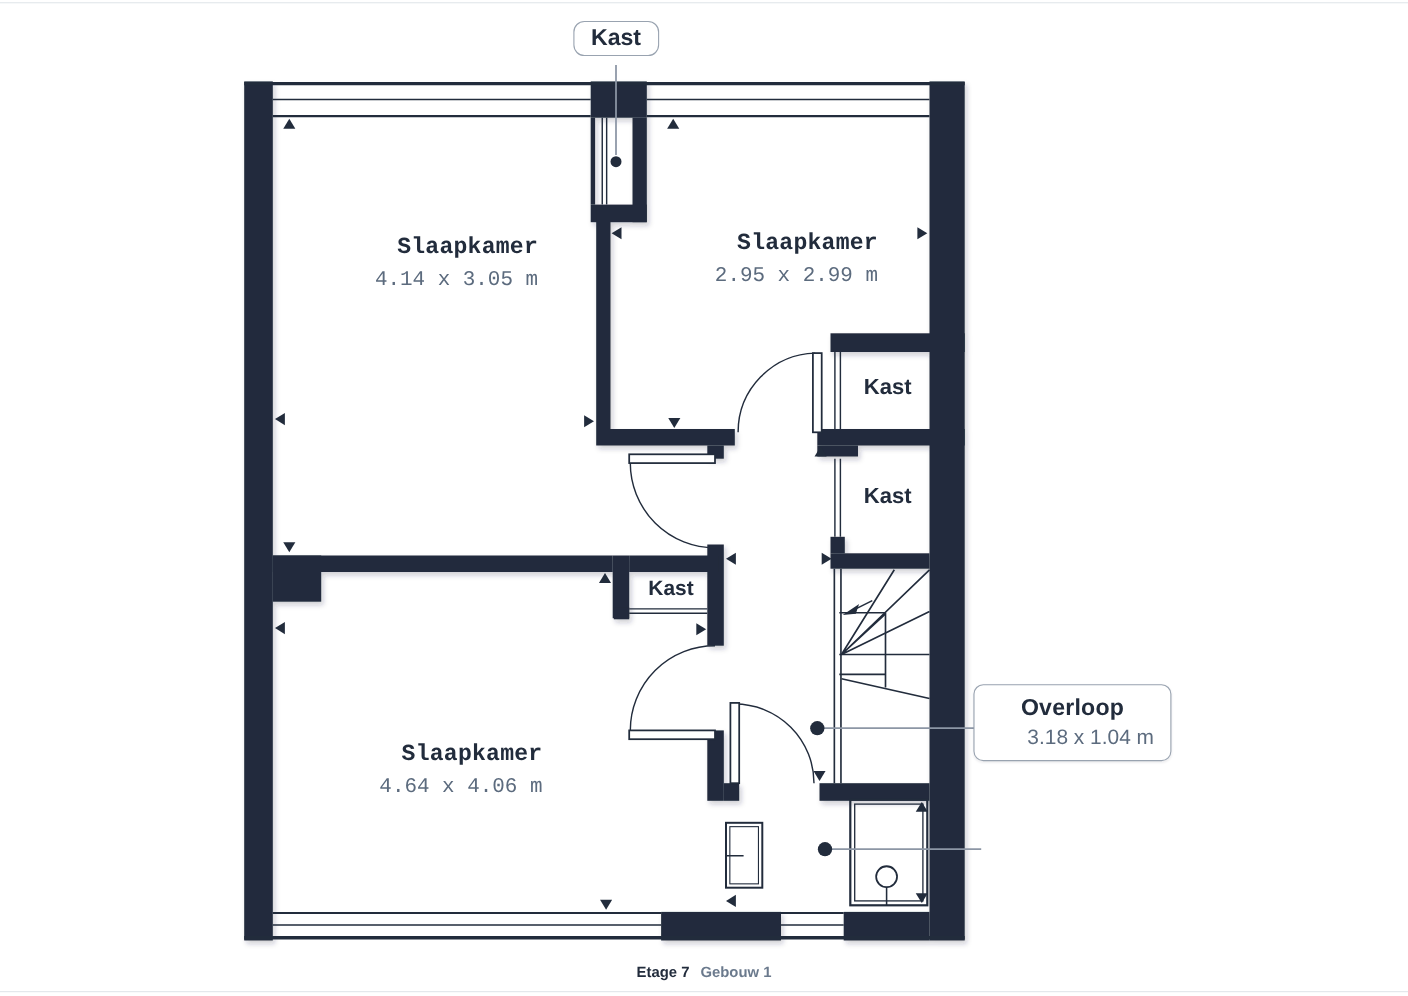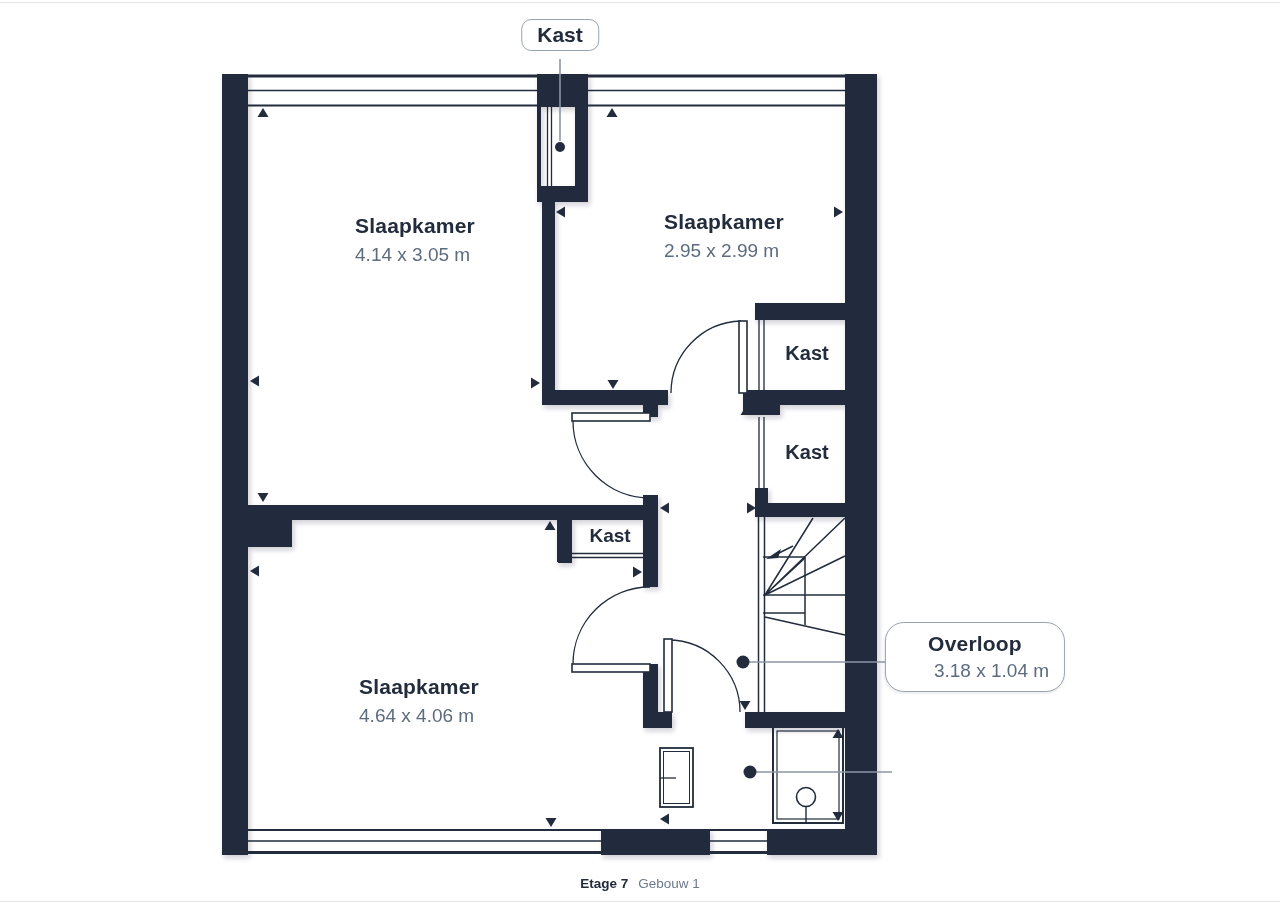--- a/index.html
+++ b/index.html
@@ -11,49 +11,49 @@
   }
   html,body{margin:0;padding:0;background:#fff;}
   .stage{
     position:relative;width:1280px;height:905px;background:#fff;overflow:hidden;
     font-family:"Liberation Sans", sans-serif;
   }
   .stage svg{position:absolute;left:0;top:0;}
   .edge-line{position:absolute;left:0;width:1280px;height:0;border-top:1px solid #e2e6ea;}
   .room-label{
     position:absolute;transform:translate(-50%,-50%);
-    text-align:left;line-height:1.45;white-space:nowrap;z-index:3;
+    text-align:right;line-height:1.45;white-space:nowrap;z-index:3;font-family:Liberation Mono, monospace;
   }
   .room-name{font-size:21px;font-weight:700;color:var(--ink);letter-spacing:.2px;}
   .room-dims{font-size:19px;color:var(--dim);}
   .kast-label{
     position:absolute;transform:translate(-50%,-50%);
     font-size:20px;font-weight:700;color:var(--ink);z-index:3;white-space:nowrap;
   }
   .kast-label.small{font-size:19px;}
   .callout{
     position:absolute;transform:translate(-50%,-50%);
-    background:#fff;border:1.6px solid var(--bd);border-radius:19px;
+    background:#fff;border:1.6px solid var(--bd);border-radius:9px;
     padding:6px 15px;text-align:center;line-height:1.4;white-space:nowrap;z-index:4;
     box-shadow:0 1px 2px rgba(34,44,60,.08);
   }
   .callout .room-name{font-size:21px;}
   .callout .room-dims{font-size:19px;margin-left:33px;}
   .tag{
     position:absolute;transform:translate(-50%,-50%);
     background:#fff;border:1.6px solid var(--bd);border-radius:10px;
     padding:3px 15px;z-index:4;white-space:nowrap;
     font-size:21px;font-weight:700;color:var(--ink);
   }
   .caption{
     position:absolute;left:640px;top:876px;transform:translateX(-50%);
     font-size:13.5px;white-space:nowrap;z-index:3;
   }
   .caption .cap-bold{font-weight:700;color:#222C3C;margin-right:10px;}
-  .caption .cap-muted{color:#6b7a8d;}
+  .caption .cap-muted{color:#6b7a8d;font-weight:bold;}
 </style>
 </head>
 <body>
 
 <div class="stage">
 
   <div class="edge-line" style="top:2px"></div>
   <div class="edge-line" style="top:901px"></div>
 
   <svg width="1280" height="905" viewBox="0 0 1280 905">

